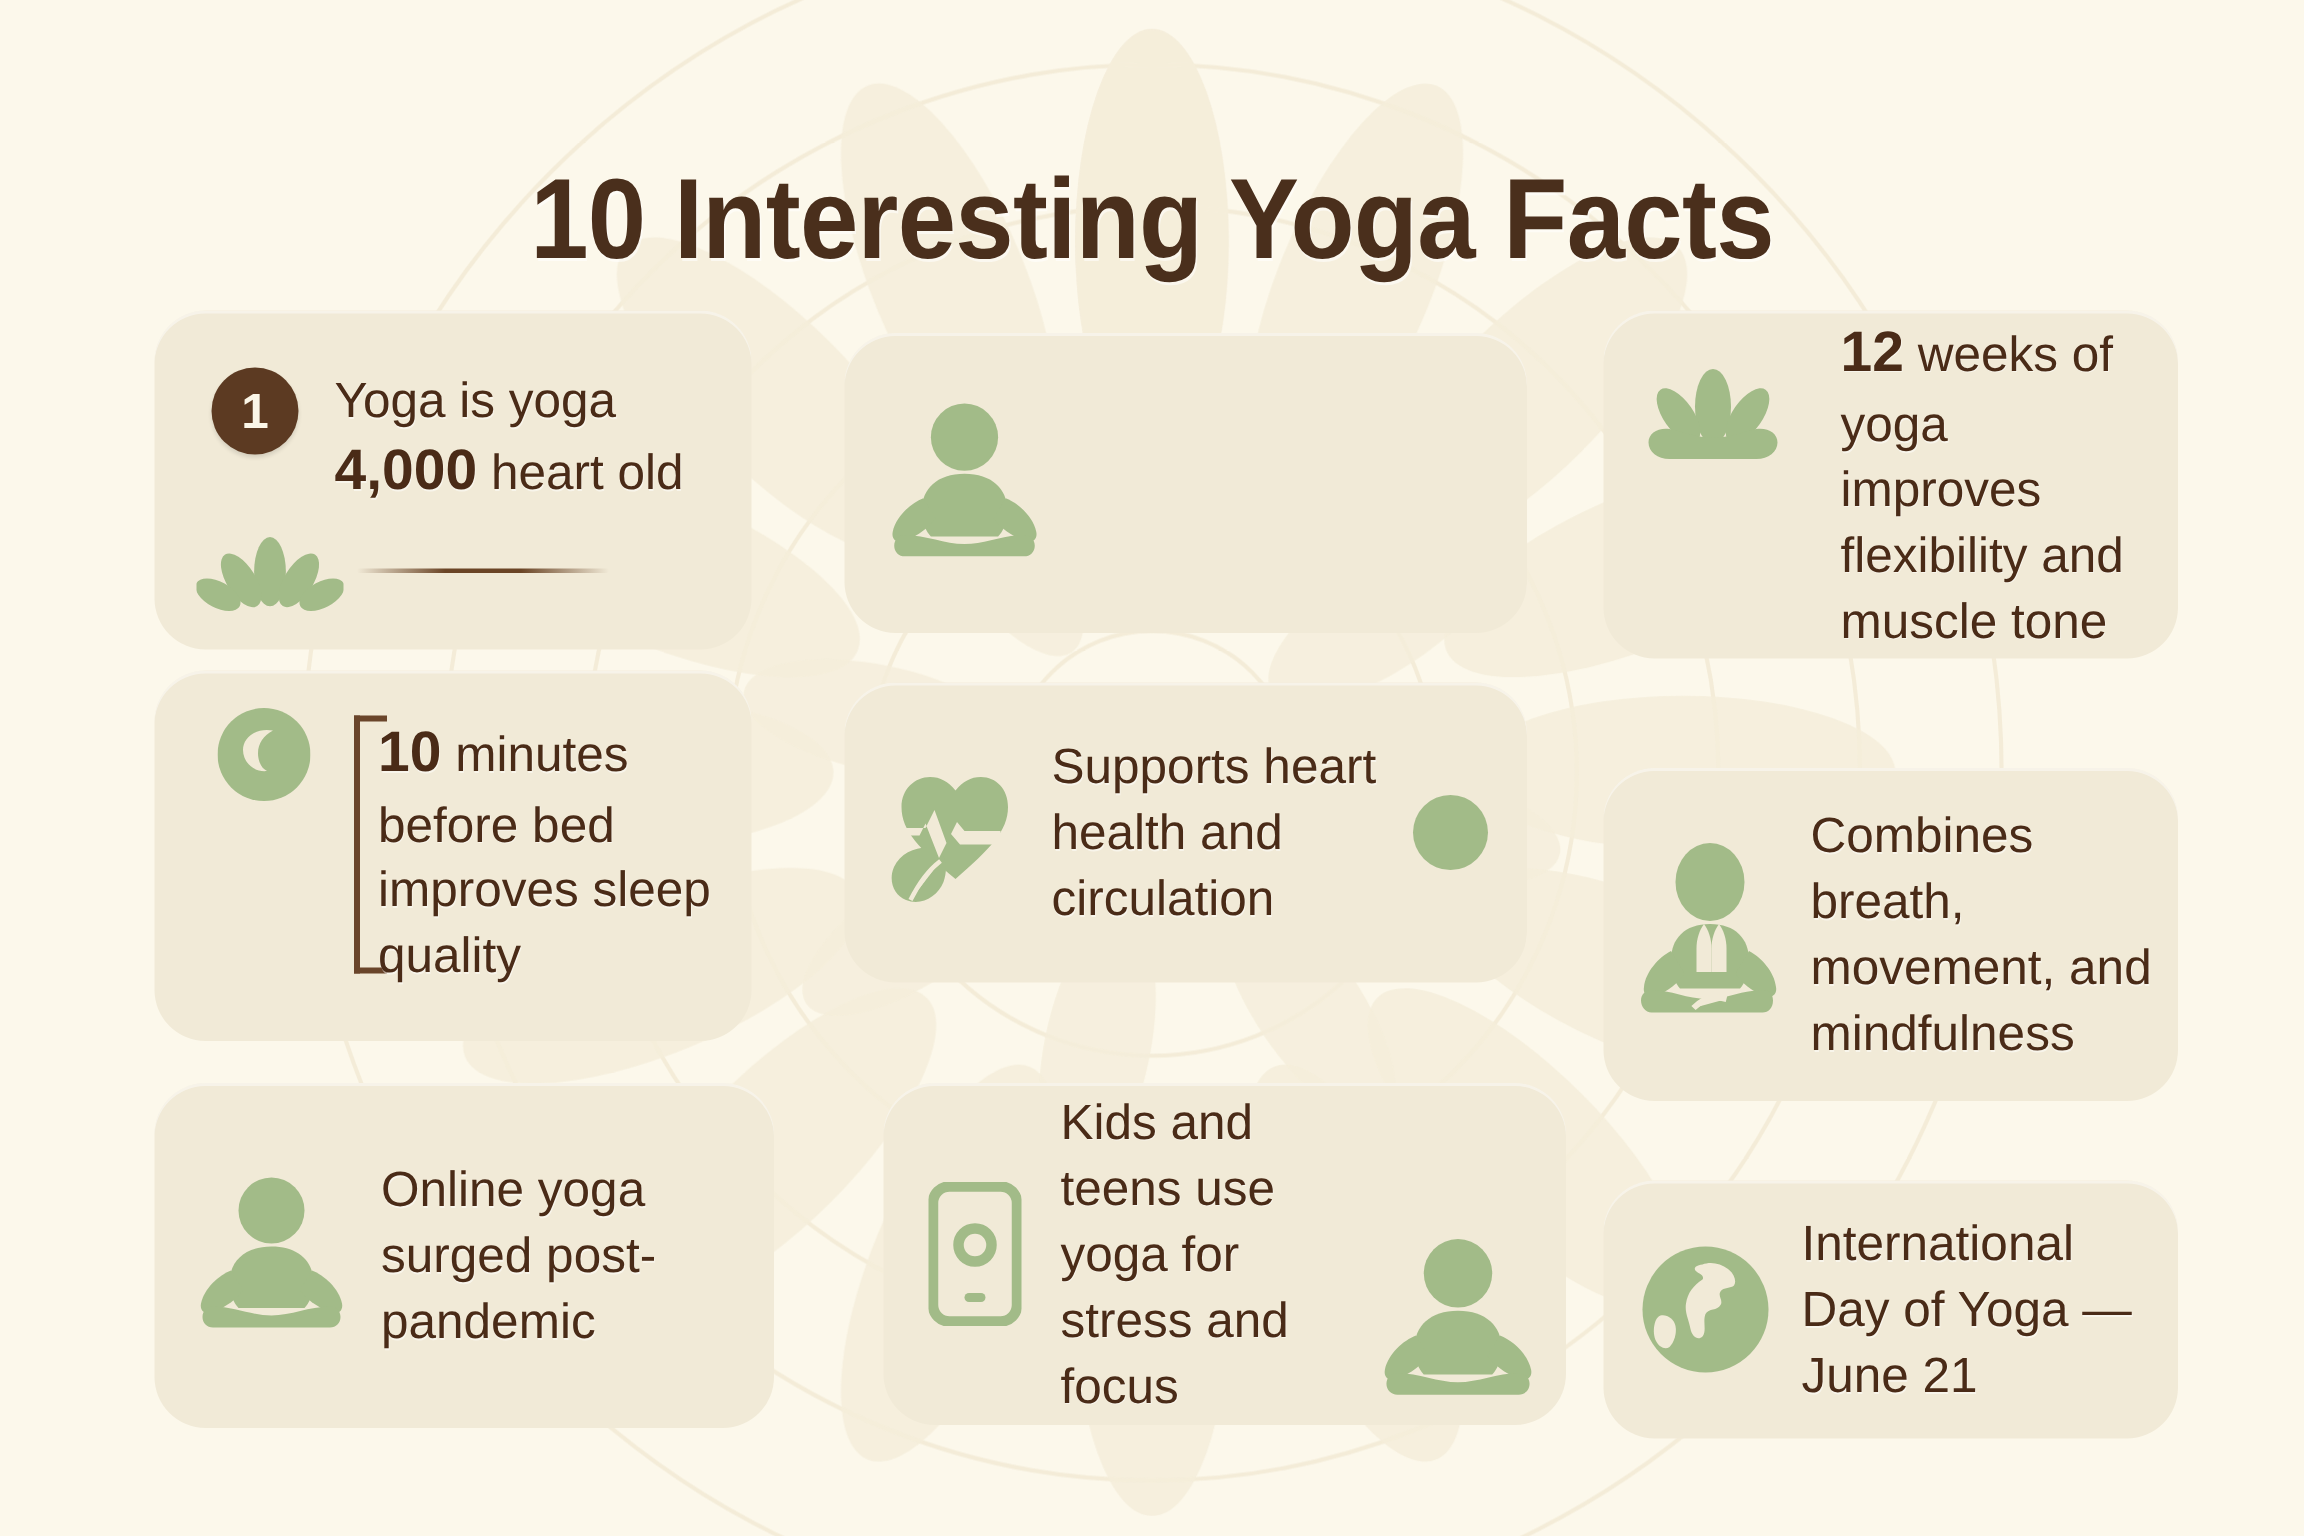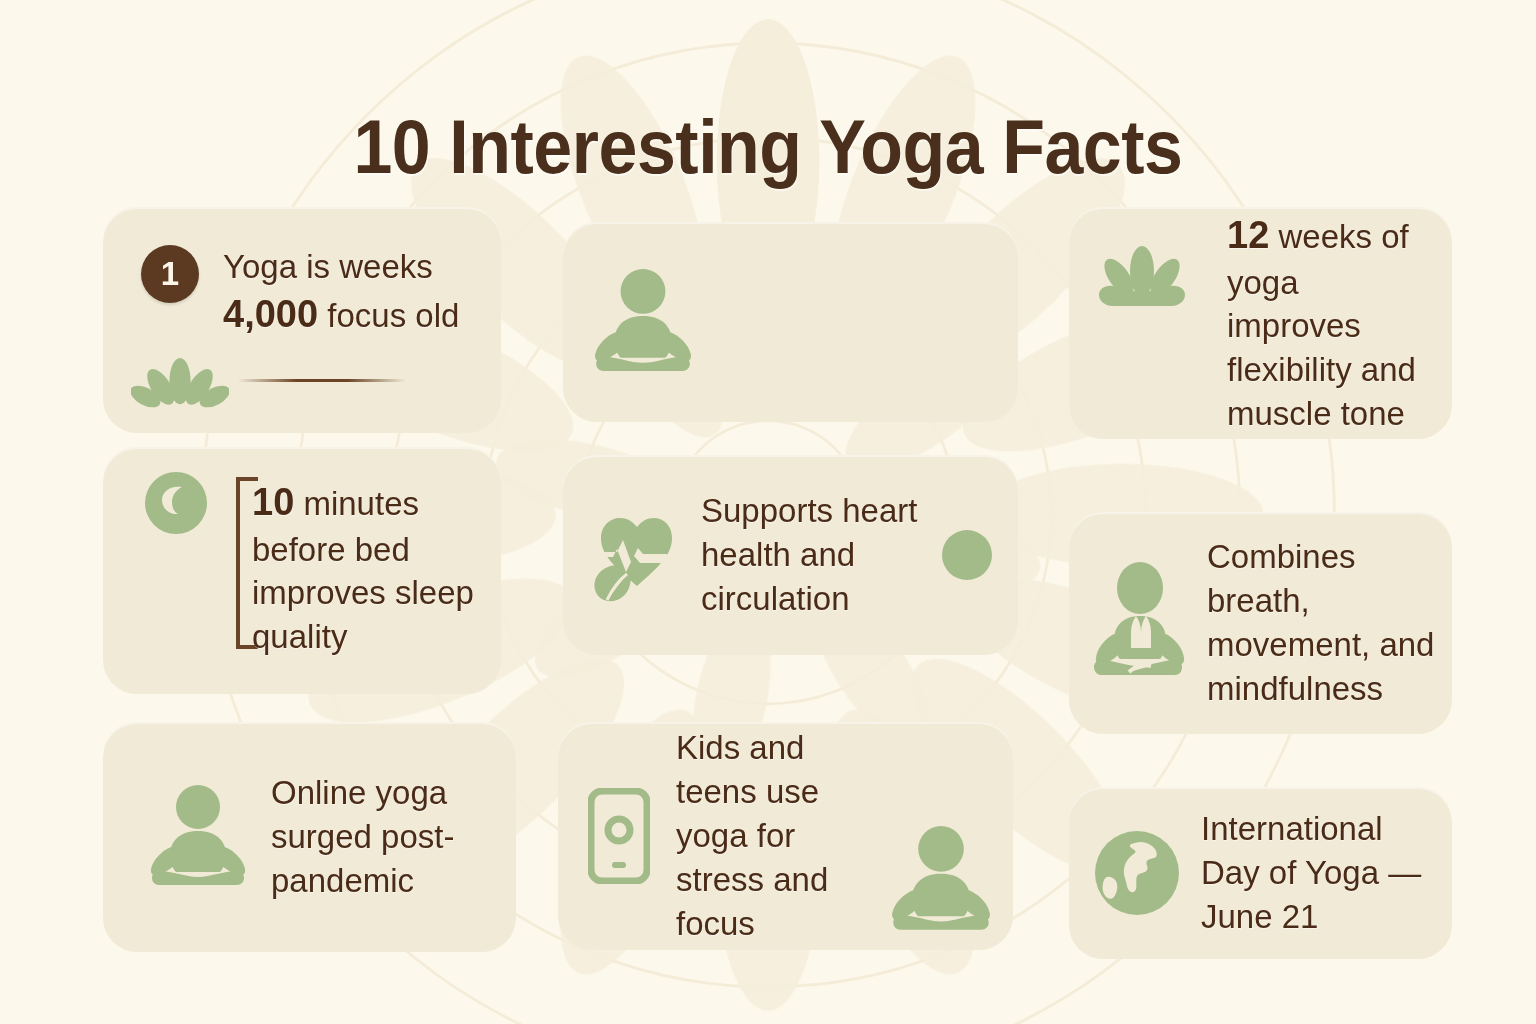--- a/index.html
+++ b/index.html
@@ -83,21 +83,21 @@
   .g { fill: #A2BB88; }
   .cream { fill: #F1EAD7; }
 
   
   #card-age      { left: 103px;  top: 207px;  width: 398px; height: 226px; }
   #card-sleep    { left: 103px;  top: 447px;  width: 398px; height: 247px; }
   #card-online   { left: 103px;  top: 722px;  width: 413px; height: 230px; }
 
   #card-global   { left: 563px;  top: 222px;  width: 455px; height: 200px; }
   #card-heart    { left: 563px;  top: 455px;  width: 455px; height: 200px; }
-  #card-kids     { left: 558px;  top: 722px;  width: 455px; height: 228px; }
+  #card-kids     { left: 589px;  top: 722px;  width: 455px; height: 228px; }
 
   #card-weeks    { left: 1069px; top: 207px;  width: 383px; height: 232px; }
   #card-breath   { left: 1069px; top: 512px;  width: 383px; height: 222px; }
   #card-intl     { left: 1069px; top: 787px;  width: 383px; height: 172px; }
 
   
   .badge {
     width: 58px; height: 58px;
     border-radius: 50%;
     background: #5C3A22;
@@ -190,22 +190,22 @@
 </svg>
 
 <h1 id="title">10 Interesting Yoga Facts</h1>
 
 <div id="board">
 
   <div class="card" id="card-age">
     <div class="card-inner" style="padding:0 26px 0 38px; align-items:flex-start; padding-top:38px;">
       <div class="badge">1</div>
       <div class="fact-text" style="margin-left:24px; max-width:262px;">
-        <span>Yoga is weeks</span><br>
-        <span class="hl">4,000</span><span> focus old</span>
+        <span>Yoga is yoga</span><br>
+        <span class="hl">4,000</span><span> heart old</span>
       </div>
     </div>
   </div>
 
   <svg style="position:absolute; left:131px; top:358px; width:98px; height:52px;" viewBox="0 0 100 54">
     <g class="g">
       <ellipse cx="50" cy="24" rx="11" ry="24"></ellipse>
       <ellipse cx="30" cy="30" rx="10" ry="21" transform="rotate(-32 30 30)"></ellipse>
       <ellipse cx="70" cy="30" rx="10" ry="21" transform="rotate(32 70 30)"></ellipse>
       <ellipse cx="14" cy="40" rx="9" ry="17" transform="rotate(-62 14 40)"></ellipse>
@@ -219,21 +219,21 @@
   <svg style="position:absolute; left:145px; top:472px; width:62px; height:62px; z-index:3;" viewBox="0 0 62 62">
     <circle cx="31" cy="31" r="31" class="g"></circle>
     <path class="cream" d="M37 15c-8 4-12 12-9 21 1 3 3 5 5 6-9 1-16-6-16-14 0-8 8-15 20-13z"></path>
   </svg>
   <div class="bracket"></div>
   <div class="fact-text" style="position:absolute; left:252px; top:477px; width:222px; z-index:3;">
     <span class="hl">10</span><span> minutes before bed improves sleep quality</span>
   </div>
 
   <div class="card" id="card-online">
-    <div class="card-inner" style="padding:0 20px 0 44px;">
+    <div class="card-inner" style="padding:0 20px 0 27px;">
       <svg style="width:102px; height:108px; flex:none;" viewBox="0 0 102 108">
         <g class="g">
           <circle cx="51" cy="24" r="22"></circle>
           <path d="M51 48c-18 0-28 10-28 24 0 8 3 14 6 17h44c3-3 6-9 6-17 0-14-10-24-28-24z"></path>
           <path d="M24 64c-8 3-18 12-20 22-1 5 3 8 8 6 9-4 16-9 20-15z"></path>
           <path d="M78 64c8 3 18 12 20 22 1 5-3 8-8 6-9-4-16-9-20-15z"></path>
           <path d="M12 88c-4 0-7 3-7 7s3 7 7 7h78c4 0 7-3 7-7s-3-7-7-7c-14 0-26 6-39 6s-25-6-39-6z"></path>
         </g>
       </svg>
       <div class="fact-text" style="margin-left:22px; max-width:248px;">Online yoga surged post-pandemic</div>

